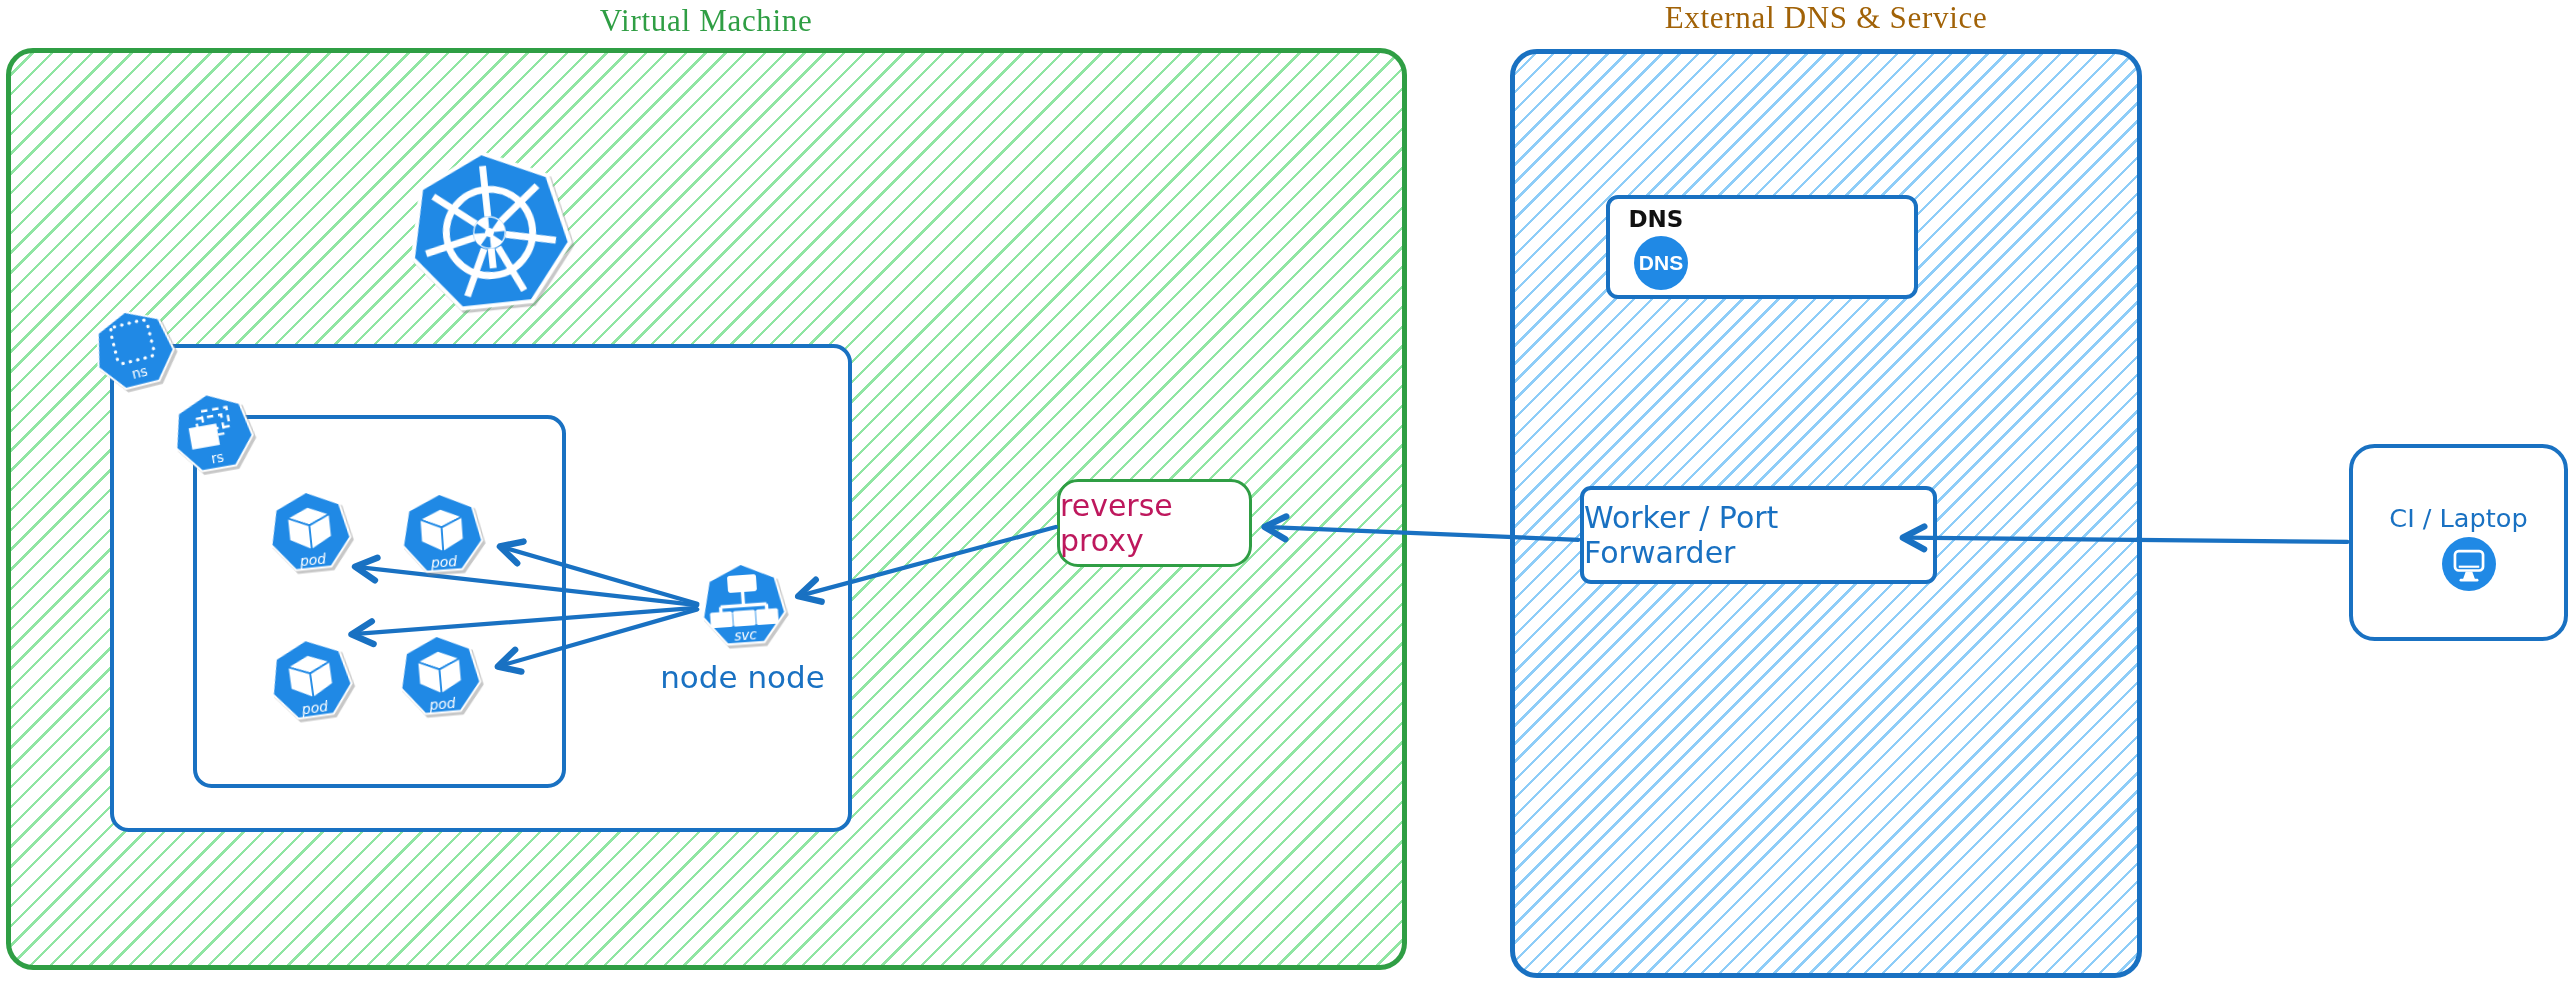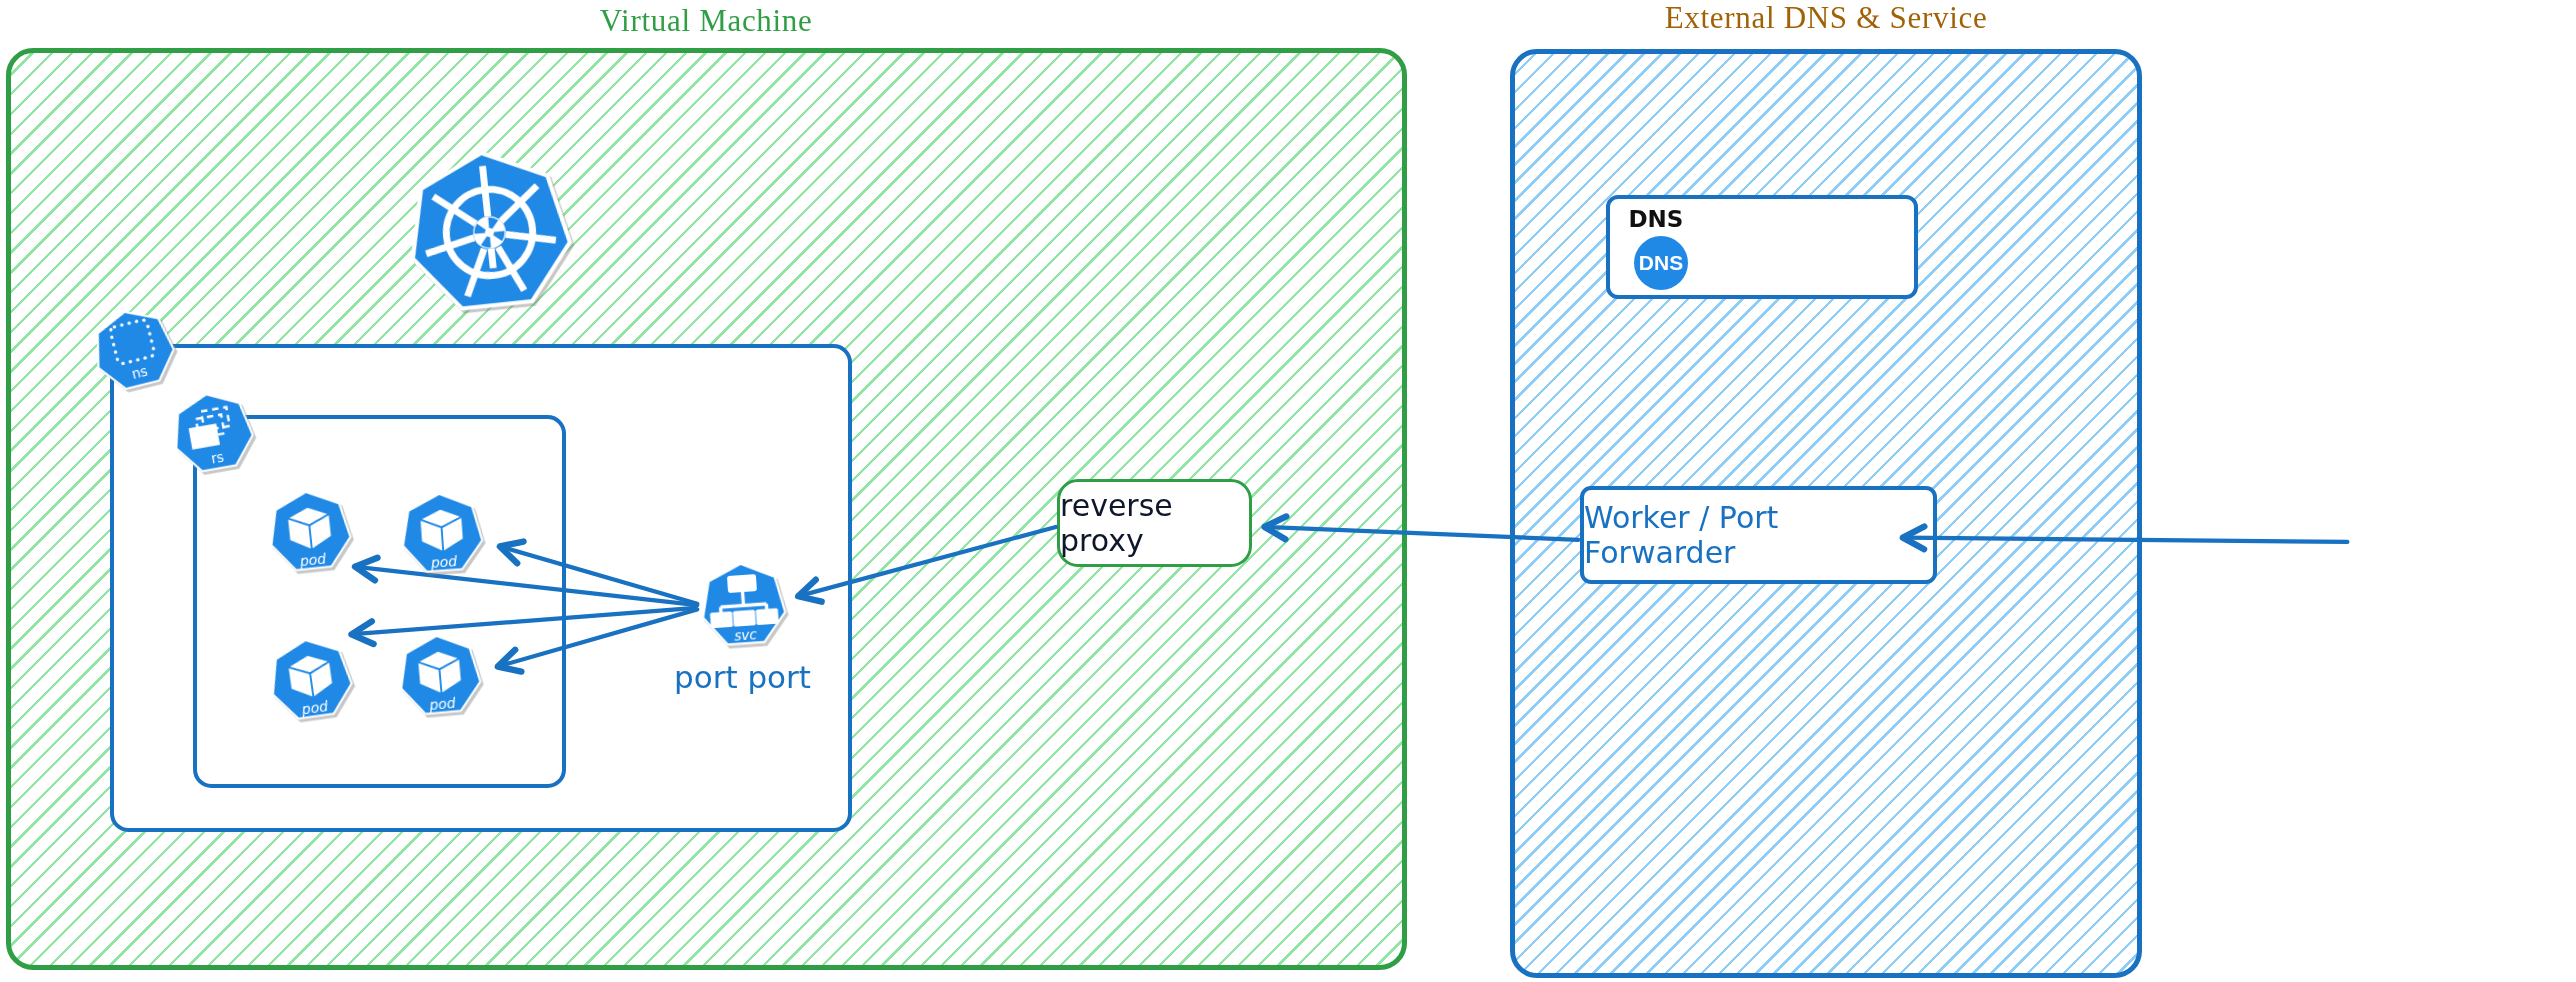--- a/index.html
+++ b/index.html
@@ -17,21 +17,21 @@
   .ext-box{position:absolute;left:1510px;top:49px;width:632px;height:929px;box-sizing:border-box;
     border:5px solid #1971c2;border-radius:27px;
     background:repeating-linear-gradient(135deg,#8ecdf8 0 2.5px,transparent 2.5px 12.8px);}
 
   .white-box{position:absolute;box-sizing:border-box;background:#fff;border:4.3px solid #1971c2;border-radius:18.5px;}
   .ns-box{left:110px;top:344px;width:742px;height:488px;}
   .rs-box{left:193px;top:415px;width:373px;height:373px;}
 
   .label-box{position:absolute;box-sizing:border-box;background:#fff;display:flex;align-items:center;justify-content:center;}
   .rp-box{left:1057px;top:479px;width:195px;height:88px;border:3.6px solid #2f9e44;border-radius:21px;
-          color:#0f172a;font-size:30px;}
+          color:#be185d;font-size:30px;}
   .worker-box{left:1580px;top:486px;width:357px;height:98px;border:4.3px solid #1971c2;border-radius:11px;
           color:#1971c2;font-size:30px;}
 
   .dns-card{position:absolute;left:1578px;top:195px;width:312px;height:104px;box-sizing:border-box;
     background:#fff;border:4.3px solid #1971c2;border-radius:12px;margin-left:28px;}
   .dns-header{position:absolute;left:18.5px;top:7px;font-size:23px;color:#111;font-weight:600;}
   .dns-circle{position:absolute;left:24px;top:37px;width:54px;height:54px;border-radius:50%;background:#2089e5;
     display:flex;align-items:center;justify-content:center;color:#fff;
     font-family:"Liberation Sans",sans-serif;font-size:21px;font-weight:700;}
   .cname-label{position:absolute;left:89px;right:4.3px;top:0;bottom:0;display:flex;align-items:center;justify-content:center;
@@ -78,20 +78,31 @@
     <div class="dns-header">DNS</div>
     <div class="dns-circle">
       <span>DNS</span>
     </div>
   </div>
 
   <div class="label-box worker-box">
     <span>Worker / Port Forwarder</span>
   </div>
 
+  <div class="ci-box">
+    <div class="ci-label">CI / Laptop</div>
+    <div class="ci-circle">
+      <svg viewBox="0 0 100 100">
+        <rect x="24" y="26" width="52" height="36" rx="7" fill="none" stroke="#fff" stroke-width="5"></rect>
+        <line x1="31" y1="55" x2="69" y2="55" stroke="#fff" stroke-width="4"></line>
+        <polygon points="44,64 56,64 61,78 39,78" fill="#fff"></polygon>
+        <line x1="35" y1="80" x2="65" y2="80" stroke="#fff" stroke-width="5" stroke-linecap="round"></line>
+      </svg>
+    </div>
+  </div>
 
   <svg class="arrows" viewBox="0 0 3628 1384" width="2576" height="983">
     <defs>
       <marker id="vhead" markerUnits="userSpaceOnUse" markerWidth="44" markerHeight="44" viewBox="-36 -22 44 44" refX="-2" refY="0" orient="auto">
         <path d="M -30 -16 L 0 0 L -30 16" fill="none" stroke="#1971c2" stroke-width="9" stroke-linecap="round" stroke-linejoin="round"></path>
       </marker>
     </defs>
     <g stroke="#1971c2" stroke-width="6" stroke-linecap="round" fill="none">
       <line x1="3306" y1="763" x2="2682" y2="757" marker-end="url(#vhead)"></line>
       <line x1="2223" y1="760" x2="1783" y2="742" marker-end="url(#vhead)"></line>
@@ -182,16 +193,16 @@
       <line x1="23" y1="50" x2="77" y2="50"></line>
       <line x1="23" y1="50" x2="23" y2="57"></line>
       <line x1="77" y1="50" x2="77" y2="57"></line>
     </g>
     <rect x="10" y="56" width="26" height="18" rx="2" fill="#fff"></rect>
     <rect x="37" y="56" width="26" height="18" rx="2" fill="#fff"></rect>
     <rect x="64" y="56" width="26" height="18" rx="2" fill="#fff"></rect>
     <text x="50" y="91" font-size="16" font-style="italic">svc</text>
   </svg>
 
-  <div class="node-port">port port</div>
+  <div class="node-port">node node</div>
 
 </div>
 
 
 </body></html>

